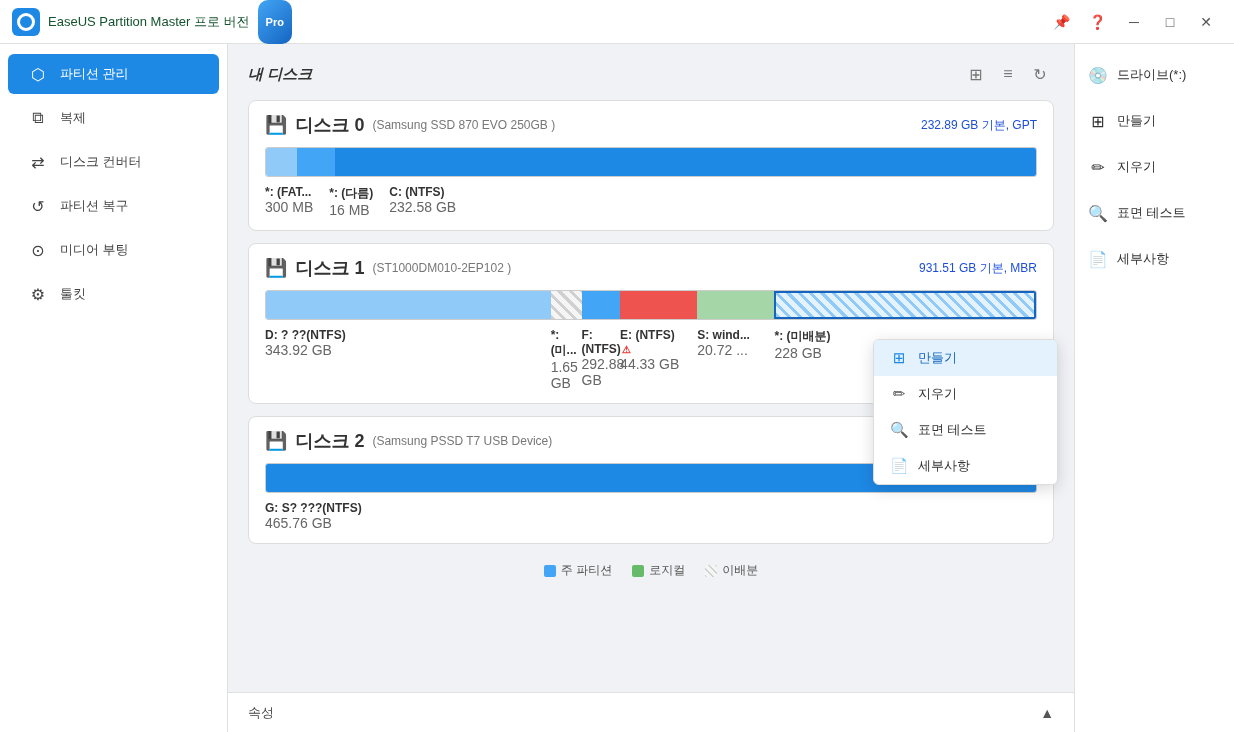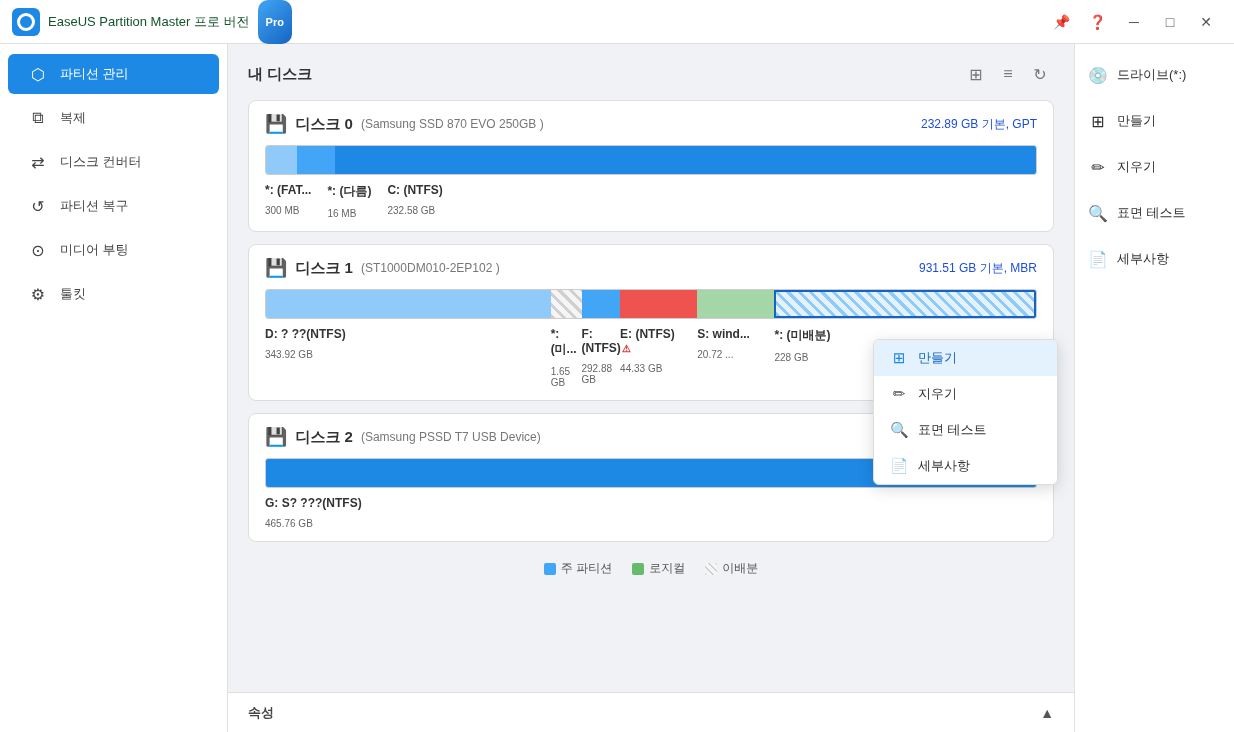--- a/index.html
+++ b/index.html
@@ -119,21 +119,21 @@
       font-size: 16px;
     }
 
     
     .section-header {
       display: flex;
       align-items: center;
       justify-content: space-between;
       margin-bottom: 12px;
     }
-    .section-title { font-size: 15px; font-weight: 600; color: #333; }
+    .section-title { font-size: 15px; font-weight: 600; color: #333; font-style: italic; }
     .view-controls { display: flex; gap: 4px; align-items: center; }
     .view-btn {
       width: 28px; height: 28px;
       background: transparent; border: none; cursor: pointer;
       display: flex; align-items: center; justify-content: center;
       color: #777; font-size: 16px; border-radius: 4px;
     }
 
     
     .disk-card {
@@ -144,21 +144,21 @@
       padding: 12px 16px;
     }
     .disk-card-header {
       display: flex;
       justify-content: space-between;
       align-items: center;
       margin-bottom: 10px;
     }
     .disk-name-row { display: flex; align-items: center; gap: 8px; }
     .disk-icon { font-size: 18px; color: #555; }
-    .disk-name { font-size: 15px; font-weight: 600; color: #333; }
+    .disk-name { font-size: 18px; font-weight: 600; color: #333; }
     .disk-model { font-size: 12px; color: #777; }
     .disk-size-info { font-size: 12px; color: #1d4ed8; }
 
     
     .partition-bar {
       display: flex;
       height: 30px;
       border-radius: 3px;
       overflow: hidden;
       border: 1px solid #ccc;
@@ -198,21 +198,21 @@
       display: flex;
       gap: 0;
     }
     .partition-label {
       font-size: 11px;
       color: #333;
       padding-right: 16px;
       flex-shrink: 0;
     }
     .partition-label .label-name { font-weight: 600; font-size: 12px; }
-    .partition-label .label-size { color: #666; font-size: 10px; margin-top: 8px; }
+    .partition-label .label-size { color: #666; font-size: 14px; }
     .partition-label .error-badge {
       color: #e53935; font-size: 10px; margin-left: 2px;
     }
 
     
     .legend-bar {
       display: flex;
       gap: 20px;
       justify-content: center;
       align-items: center;
@@ -240,21 +240,21 @@
       left: 228px;
       right: 160px;
       height: 40px;
       background: #fff;
       border-top: 1px solid #e0e0e0;
       display: flex;
       align-items: center;
       padding: 0 20px;
       justify-content: space-between;
     }
-    .bottom-title { font-size: 13px; color: #444; font-weight: 700; }
+    .bottom-title { font-size: 13px; color: #444; font-weight: 400; }
     .bottom-arrow { color: #555; font-size: 14px; }
 
     
     .context-menu {
       position: absolute;
       background: #fff;
       border: 1px solid #ddd;
       border-radius: 6px;
       box-shadow: 0 4px 16px rgba(0,0,0,0.15);
       z-index: 100;

